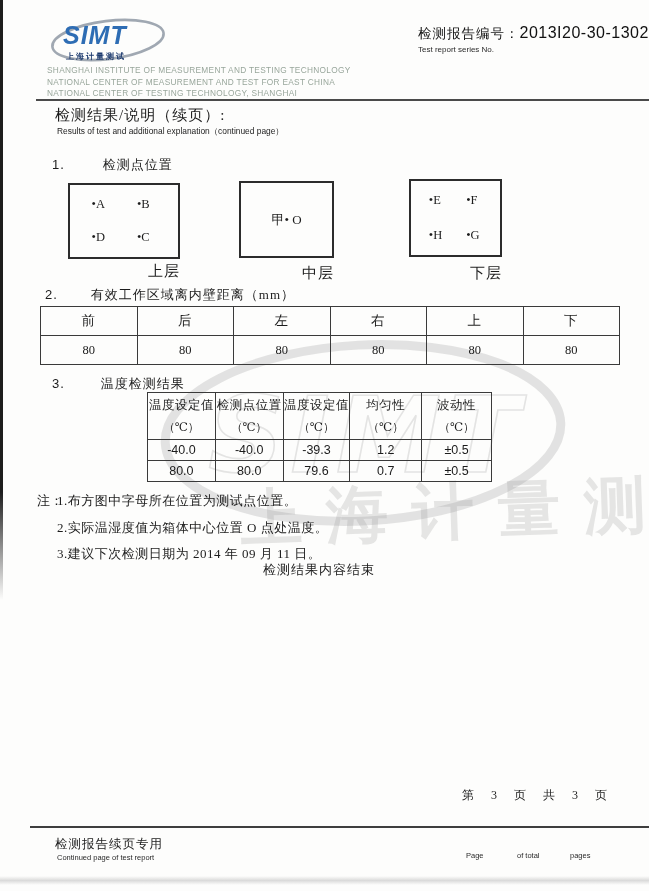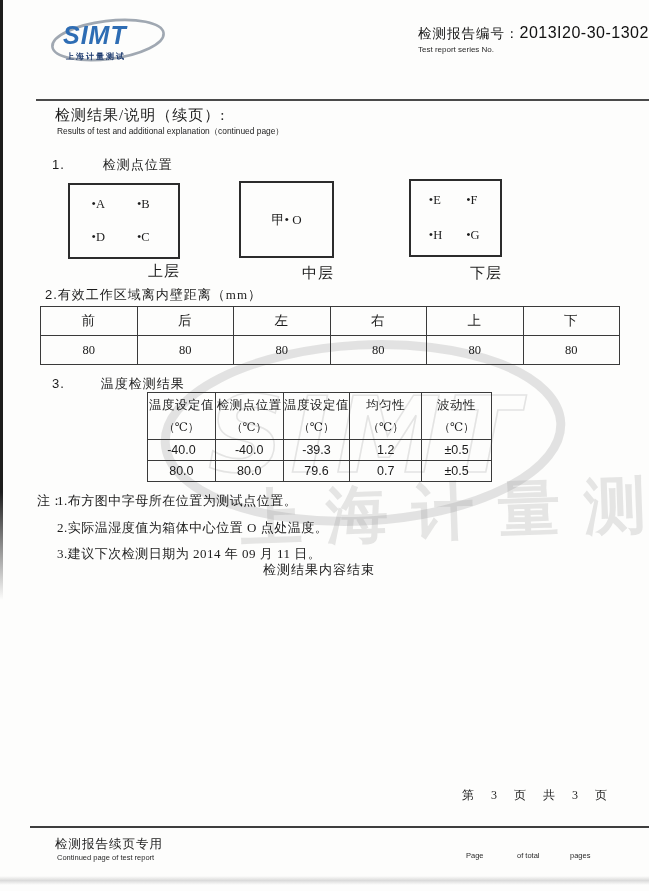--- a/index.html
+++ b/index.html
@@ -43,21 +43,21 @@
   .report-no-sub { font-size: 8px; color: #2a2a2a; margin-top: 2px; }
 
   .divider { left: 36px; top: 99px; width: 613px; height: 2px; background: #4a4a4a; }
 
   .page-heading-zh { left: 55px; top: 106px; font-size: 15px; letter-spacing: 1px; }
   .page-heading-en { left: 57px; top: 126px; font-size: 8.4px; color: #222; }
 
   .sec-row { font-size: 13px; letter-spacing: 1px; }
   .sec-num { display: inline-block; }
   #sec1 { left: 52px; top: 156px; } #sec1 .sec-title { margin-left: 38px; }
-  #sec2 { left: 45px; top: 286px; } #sec2 .sec-title { }
+  #sec2 { left: 45px; top: 286px; } #sec2 .sec-title { margin-left: 33px; }
   #sec3 { left: 52px; top: 375px; } #sec3 .sec-title { margin-left: 36px; }
 
   .layer-box { border: 2px solid #2c2c2c; background: transparent; }
   #box-top    { left: 68px;  top: 183px; width: 112px; height: 76px; }
   #box-middle { left: 239px; top: 181px; width: 95px;  height: 77px;
     display: flex; align-items: center; justify-content: center; }
   #box-bottom { left: 409px; top: 179px; width: 93px;  height: 78px; }
   .pt { position: absolute; font-size: 12.5px; white-space: nowrap; }
   .pt-tl { left: 20%; top: 16%; } .pt-tr { left: 62%; top: 16%; }
   .pt-bl { left: 20%; top: 63%; } .pt-br { left: 62%; top: 63%; }
@@ -111,20 +111,25 @@
   <div class="abs wm-zh zh">上海计量测试</div>
 
   <div class="abs logo-wrap">
     <svg class="logo-swoosh" viewBox="0 0 126 50">
       <ellipse cx="62" cy="24" rx="56" ry="19" fill="none" stroke="#a0a8b2" stroke-width="2.6" transform="rotate(-7 62 24)"></ellipse>
     </svg>
     <div class="logo-text">SIMT</div>
     <div class="logo-sub zh">上海计量测试</div>
   </div>
 
+  <div class="abs org-lines">
+    <div>SHANGHAI INSTITUTE OF MEASUREMENT AND TESTING TECHNOLOGY</div>
+    <div>NATIONAL CENTER OF MEASUREMENT AND TEST FOR EAST CHINA</div>
+    <div>NATIONAL CENTER OF TESTING TECHNOLOGY, SHANGHAI</div>
+  </div>
 
   <div class="abs report-no">
     <div>
       <span class="report-no-label zh">检测报告编号：</span><span class="report-no-value">2013I20-30-130289</span>
     </div>
     <div class="report-no-sub">Test report series No.</div>
   </div>
 
   <div class="abs divider"></div>
 

